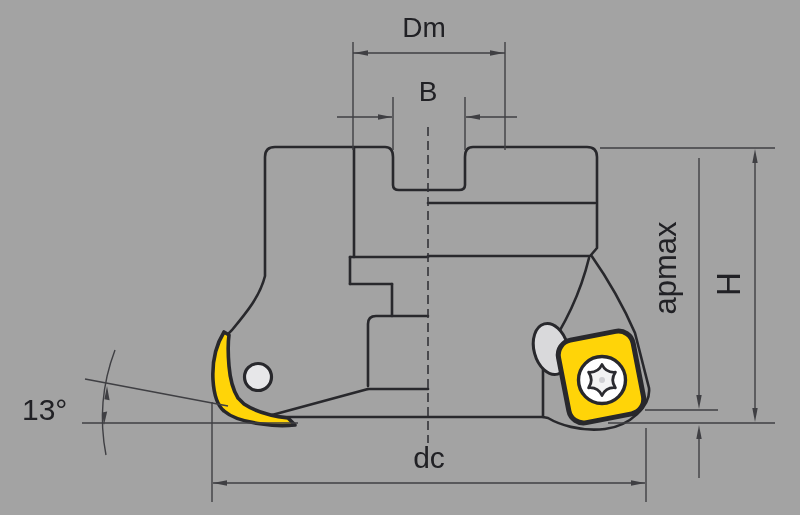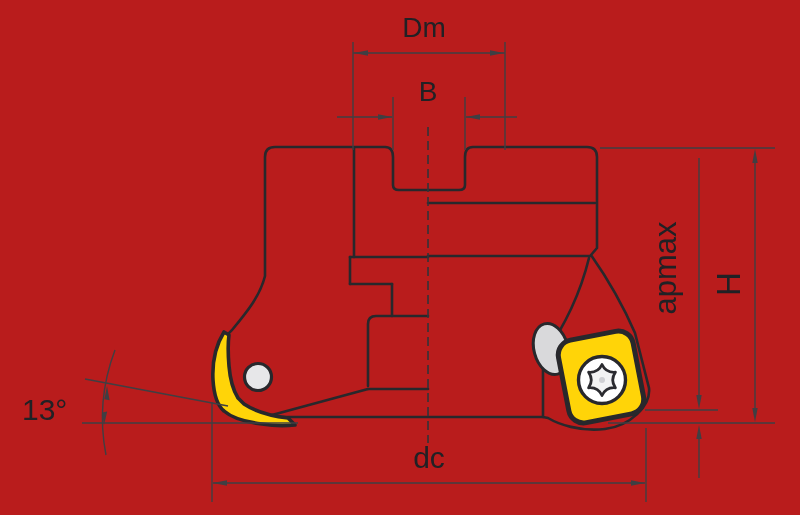--- a/index.html
+++ b/index.html
@@ -1,16 +1,16 @@
 <!DOCTYPE html>
 <html><head>
 <meta charset="utf-8">
 <style>
   html,body{margin:0;padding:0;background:#fff;}
-  .stage{position:relative;width:800px;height:515px;background:#b91c1c;overflow:hidden;
+  .stage{position:relative;width:800px;height:515px;background:#a3a3a3;overflow:hidden;
          font-family:"Liberation Sans", sans-serif;}
   svg{display:block}
   .dim-label{font-family:"Liberation Sans", sans-serif;fill:#212125;}
   .body-line{stroke:#28282c;stroke-width:2.6;fill:none;stroke-linecap:round;}
   .thin{stroke:#3f3f43;stroke-width:1.4;fill:none;}
   .arrow{fill:#3f3f43;stroke:none;}
 </style>
 </head>
 <body>
 

